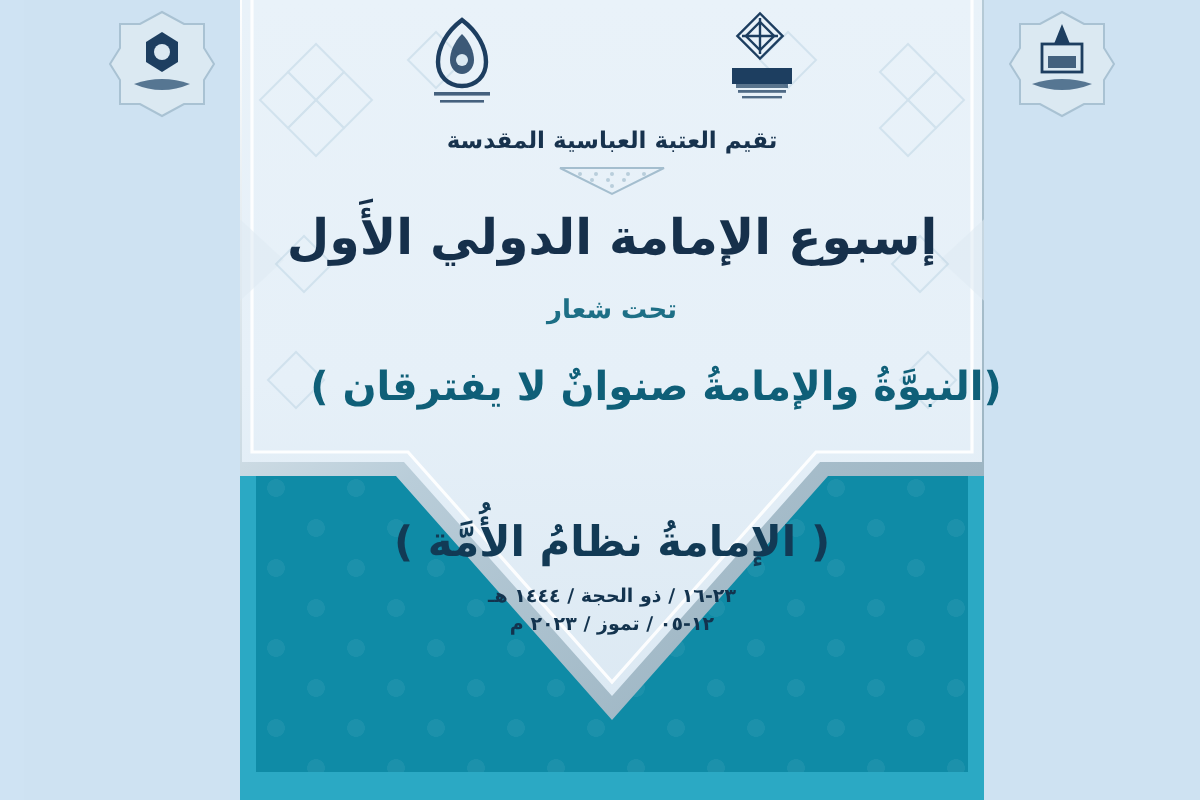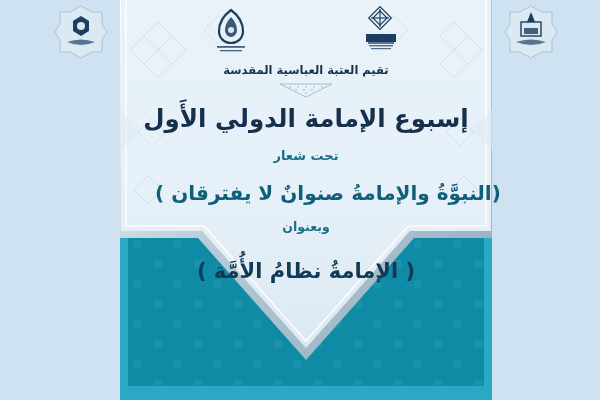--- a/index.html
+++ b/index.html
@@ -293,18 +293,21 @@
         <circle cx="34" cy="8" r="1"></circle>
           <circle cx="28" cy="11" r="1"></circle>
       </g>
     </svg>
 
     <div class="main-title">إسبوع الإمامة الدولي الأَول</div>
 
     <div class="slogan-label">تحت شعار</div>
     <div class="slogan-text">(النبوَّةُ والإمامةُ صنوانٌ لا يفترقان )</div>
 
-    <div class="titled-label">وبعنوان</div>
     <div class="titled-text">( الإمامةُ نظامُ الأُمَّة )</div>
 
+    <div class="dates">
+      <span class="date-line">٢٣-١٦ / ذو الحجة / ١٤٤٤ هـ</span>
+      <span class="date-line">١٢-٠٥ / تموز / ٢٠٢٣ م</span>
+    </div>
 
   </div>
 </div>
 
 </body></html>

